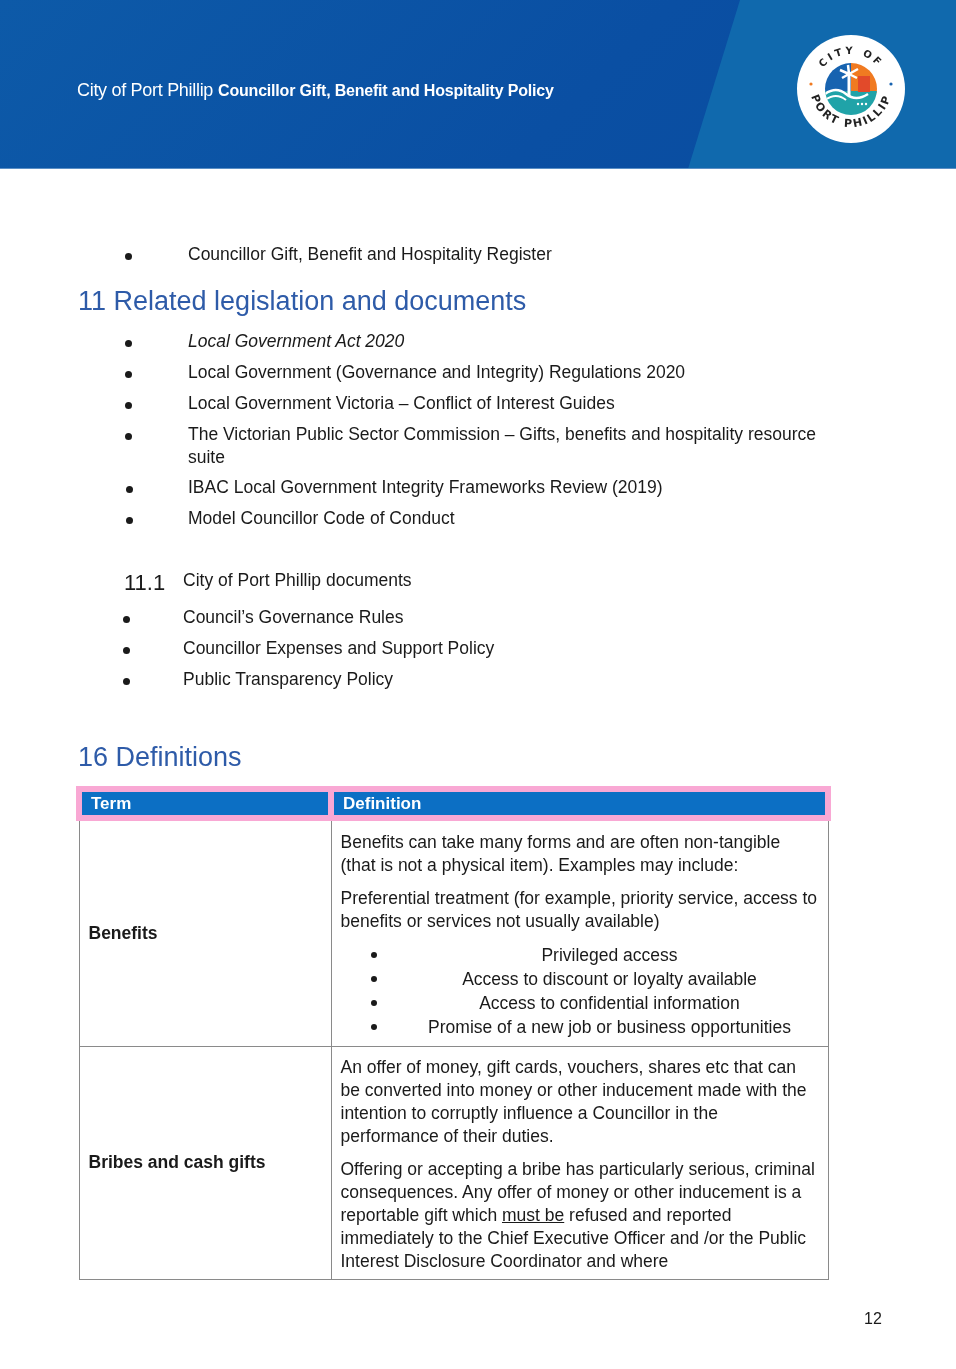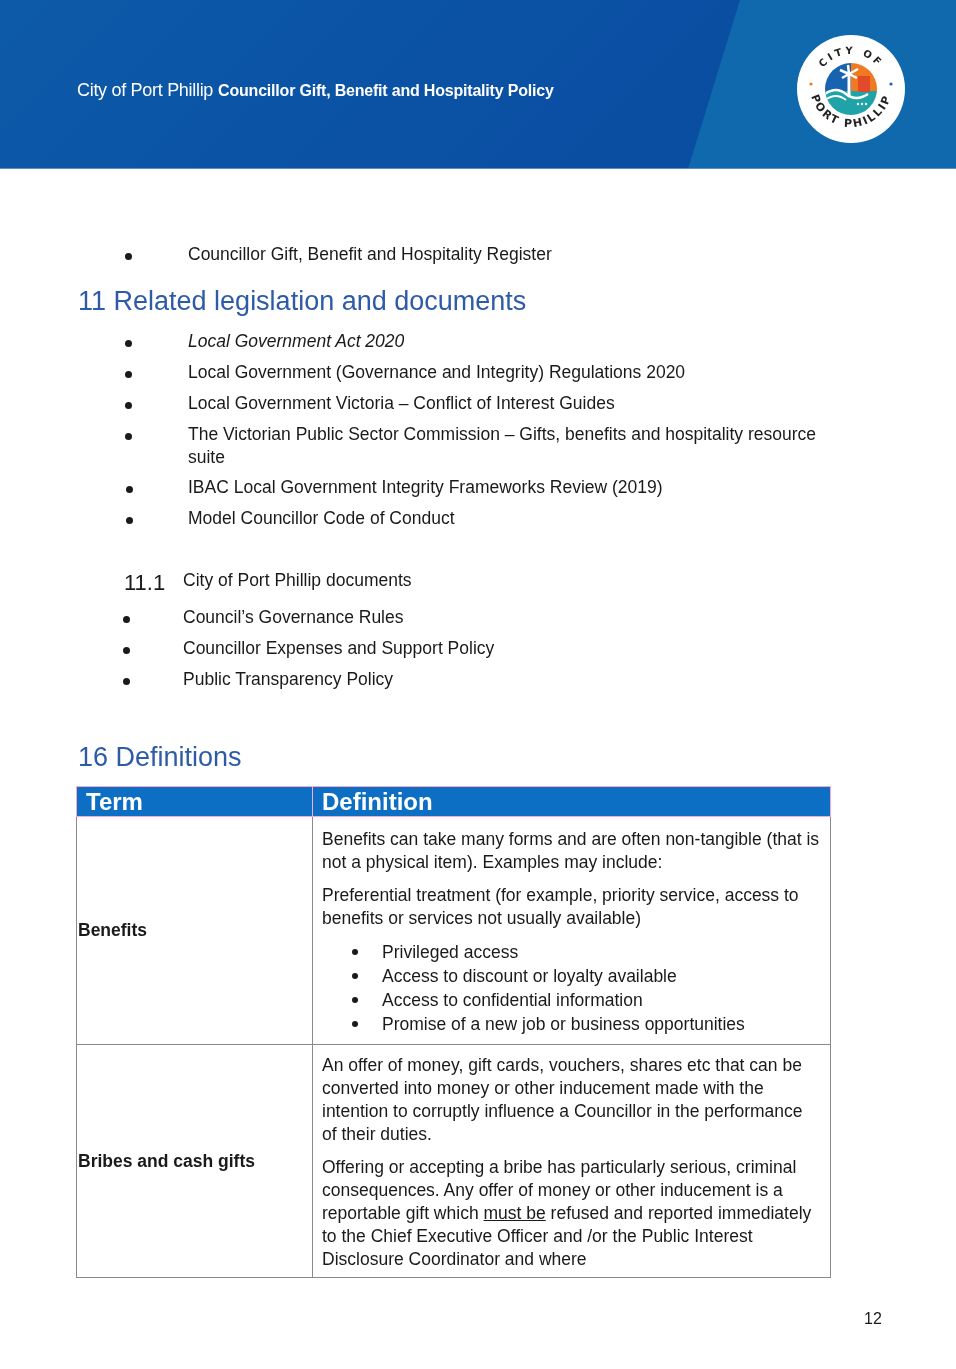--- a/index.html
+++ b/index.html
@@ -21,29 +21,29 @@
 
   
   .bullet-row { position: absolute; left: 0; font-size: 17.5px; line-height: 23px; white-space: nowrap; }
   .bullet-dot { position: absolute; width: 7px; height: 7px; border-radius: 50%; background: #1a1a1a; }
   .h1 { position: absolute; left: 78px; color: #2e5ba8; font-size: 27px; font-weight: normal; margin: 0; white-space: nowrap; }
   .sub-num { position: absolute; left: 124px; top: 570px; font-size: 22px; }
   .sub-title { position: absolute; left: 183px; top: 570px; font-size: 17.5px; }
 
   
   .deftable { position: absolute; left: 76px; top: 786px; width: 755px; border-collapse: collapse; font-size: 17.5px; }
-  .deftable th { background: #0c6fc4; color: #ffffff; text-align: left; font-weight: bold; font-size: 24px;
-                 padding: 1px 9px 0 9px; height: 22px; border: 1px solid #f9a8d4; }
-  .deftable td { border: 1.5px solid #8a8a8a; vertical-align: middle; padding: 0 1px; }
+  .deftable th { background: #0c6fc4; color: #ffffff; text-align: left; font-weight: bold; font-size: 17px;
+                 padding: 1px 9px 0 9px; height: 22px; border: 6px solid #f9a8d4; }
+  .deftable td { border: 1.5px solid #8a8a8a; vertical-align: middle; padding: 0 9px; }
   .deftable td.term { width: 233px; font-weight: bold; }
   .deftable td.def { padding: 9px 9px 6px 9px; line-height: 23px; }
   .deftable td.def p { margin: 0 0 10px 0; }
   .deftable td.def p:last-child { margin-bottom: 0; }
   .deftable ul { margin: 0; padding: 0 0 0 60px; list-style: none; }
-  .deftable ul li { position: relative; line-height: 24px; }
+  .deftable ul li { position: relative; line-height: 24px; text-align: center; }
   .deftable ul li::before { content: ""; position: absolute; left: -30px; top: 9px; width: 6px; height: 6px; border-radius: 50%; background: #1a1a1a; }
   .u { text-decoration: underline; }
 
   .page-num { position: absolute; left: 864px; top: 1310px; font-size: 16px; }
 </style>
 </head>
 <body>
 
 <div class="banner">
   <div class="banner-right"></div>

